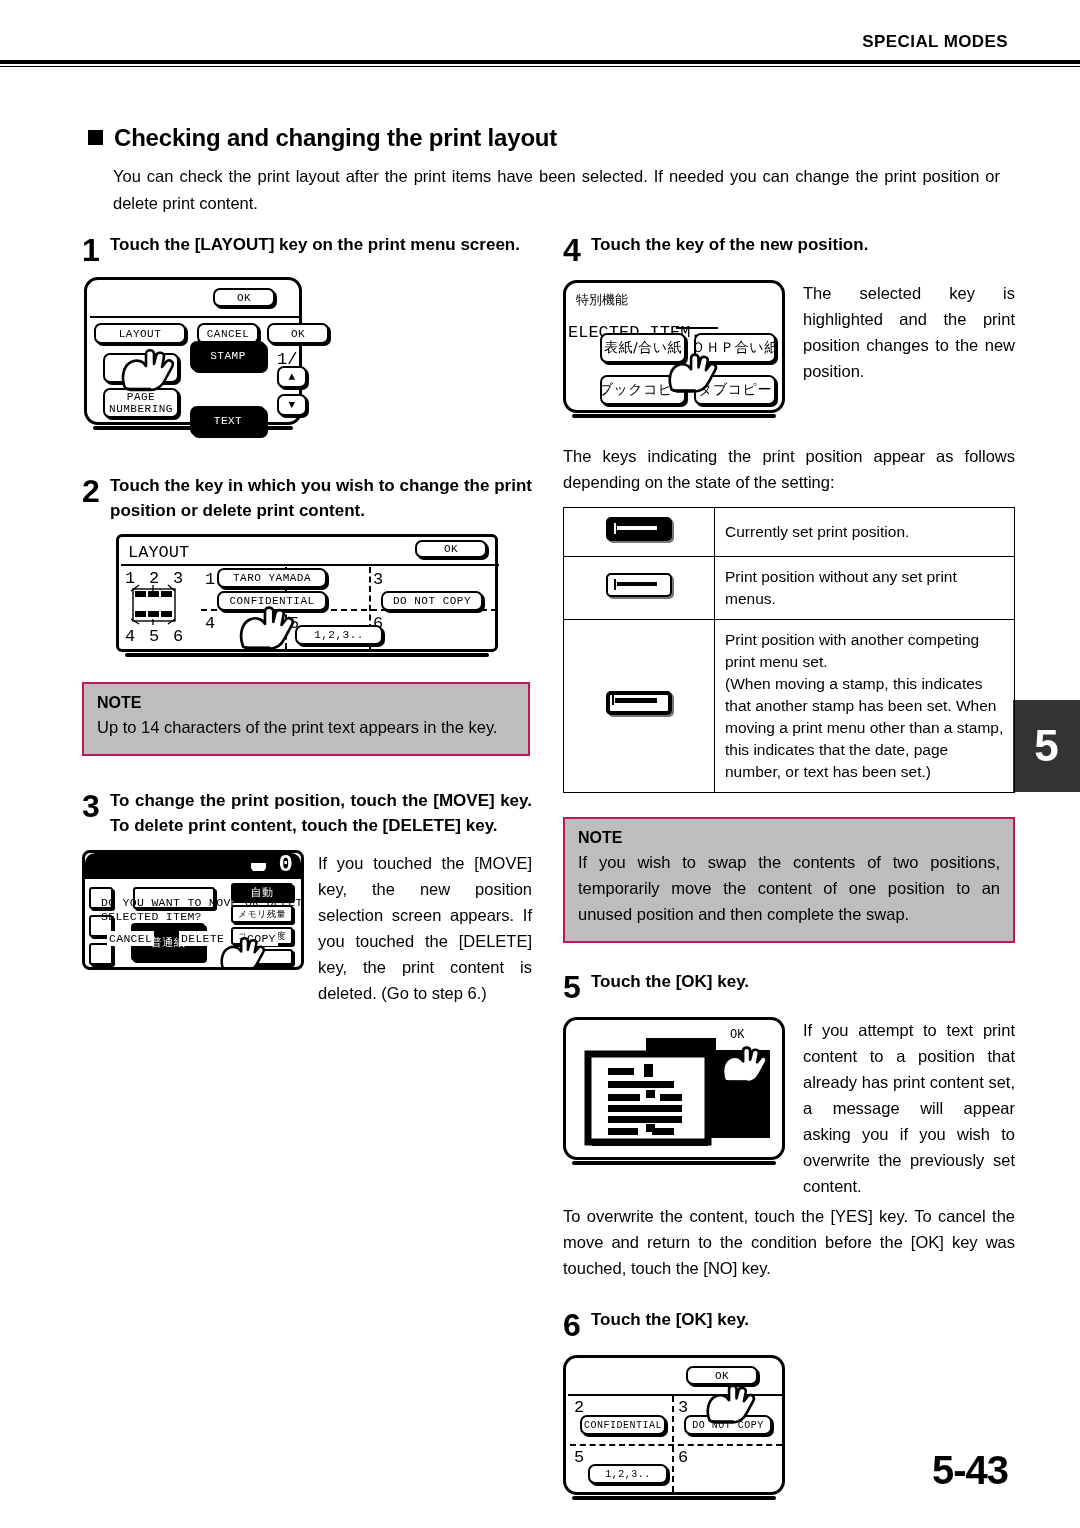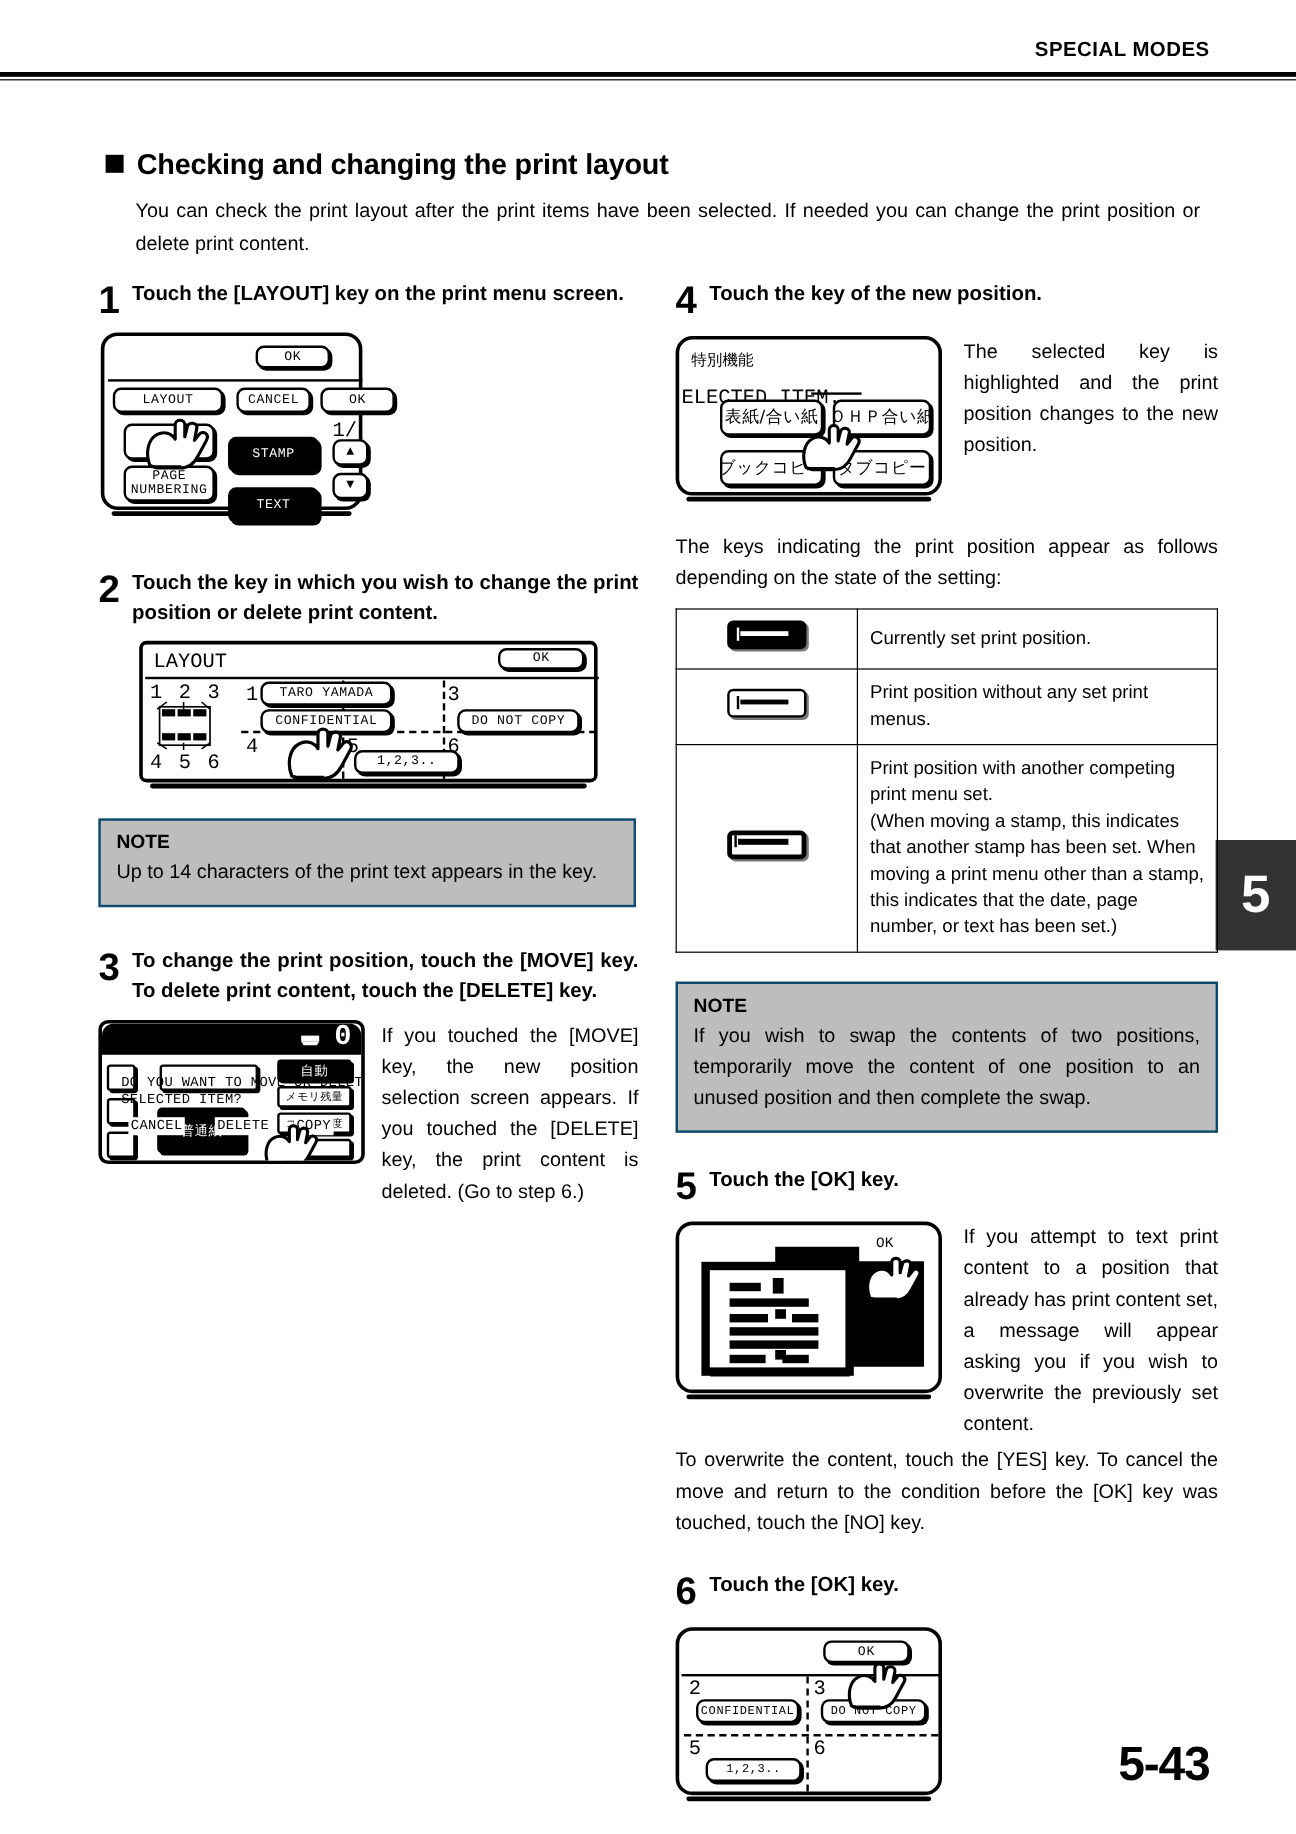--- a/index.html
+++ b/index.html
@@ -116,21 +116,21 @@
   .step-title {
     font-size: 17px;
     font-weight: bold;
     line-height: 25px;
     text-align: justify;
     flex: 1;
   }
 
   
   .note {
-    border: 2px solid #0c4a6e;
+    border: 2px solid #be185d;
     background: #bdbdbd;
     padding: 8px 13px 14px 13px;
     box-sizing: border-box;
   }
   .note-label {
     font-size: 16px;
     font-weight: bold;
     line-height: 22px;
   }
   .note-body {
@@ -319,21 +319,21 @@
         <div class="key" style="left:126px; top:8px; width:62px; height:19px;">OK</div>
         <div class="hline" style="left:3px; top:36px; width:212px; height:2px;"></div>
         <div class="key" style="left:7px; top:43px; width:92px; height:21px;">LAYOUT</div>
         <div class="key" style="left:110px; top:43px; width:62px; height:21px;">CANCEL</div>
         <div class="key" style="left:180px; top:43px; width:62px; height:21px;">OK</div>
         <div class="key" style="left:16px; top:73px; width:76px; height:30px;"></div>
         <div class="key" style="left:16px; top:108px; width:76px; height:30px; line-height:12px; text-align:center; flex-direction:column;">
           <span>PAGE</span>
           <span>NUMBERING</span>
         </div>
-        <div class="key dark" style="left:103px; top:84px; width:76px; height:30px;">STAMP</div>
+        <div class="key dark" style="left:103px; top:61px; width:76px; height:30px;">STAMP</div>
         <div class="key dark" style="left:103px; top:108px; width:76px; height:30px;margin-top:18px;">TEXT</div>
         <div class="lbl" style="left:190px; top:70px;">1/</div>
         <div class="key" style="left:190px; top:86px; width:30px; height:22px;">▲</div>
         <div class="key" style="left:190px; top:114px; width:30px; height:22px;">▼</div>
 
         <svg class="hand" style="left:28px; top:62px;" width="64" height="54" viewBox="0 0 64 54">
           <path d="M10 46 C6 36 8 24 16 20 C22 17 28 19 31 24 L31 12 C31 7 39 7 39 12 L39 22 L41 14 C42 9 50 10 49 15 L47 25 L51 20 C54 16 60 20 57 25 L50 38 C47 44 42 48 35 48 L16 48 Z" fill="#ffffff" stroke="#000000" stroke-width="2.6" stroke-linejoin="round"></path>
           <path d="M11 47 L36 47" stroke="#000" stroke-width="2.6"></path>
         </svg>
       </div>

